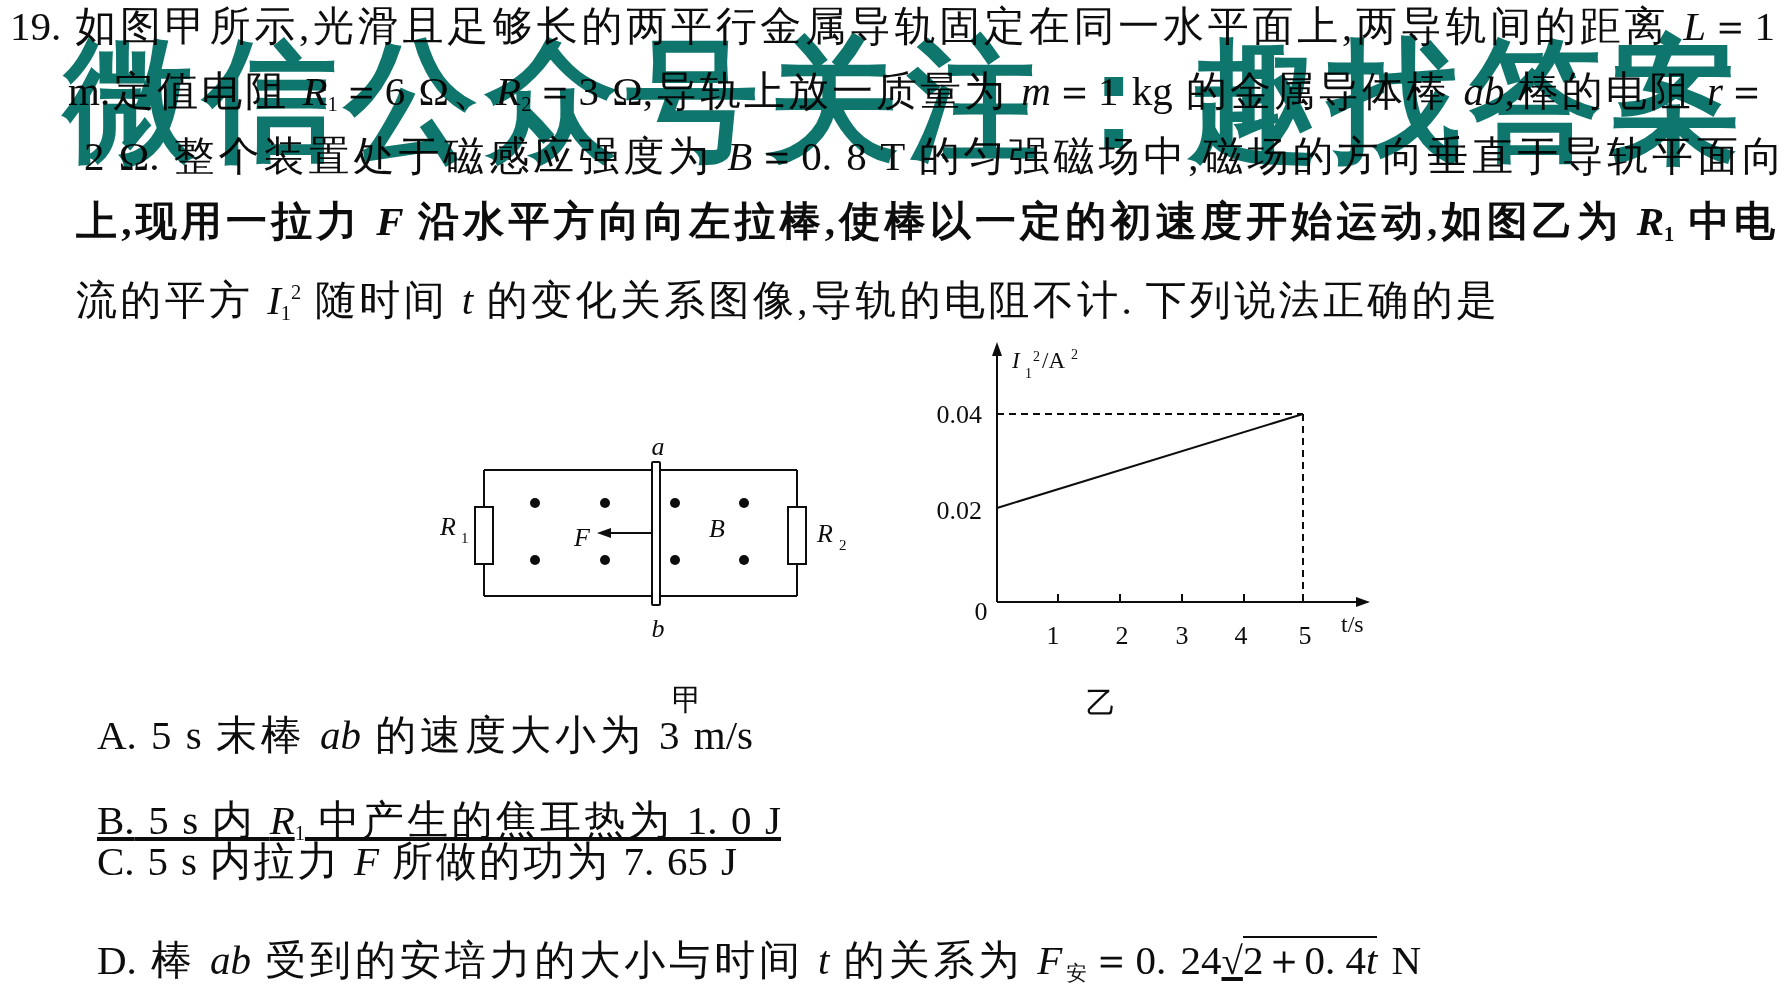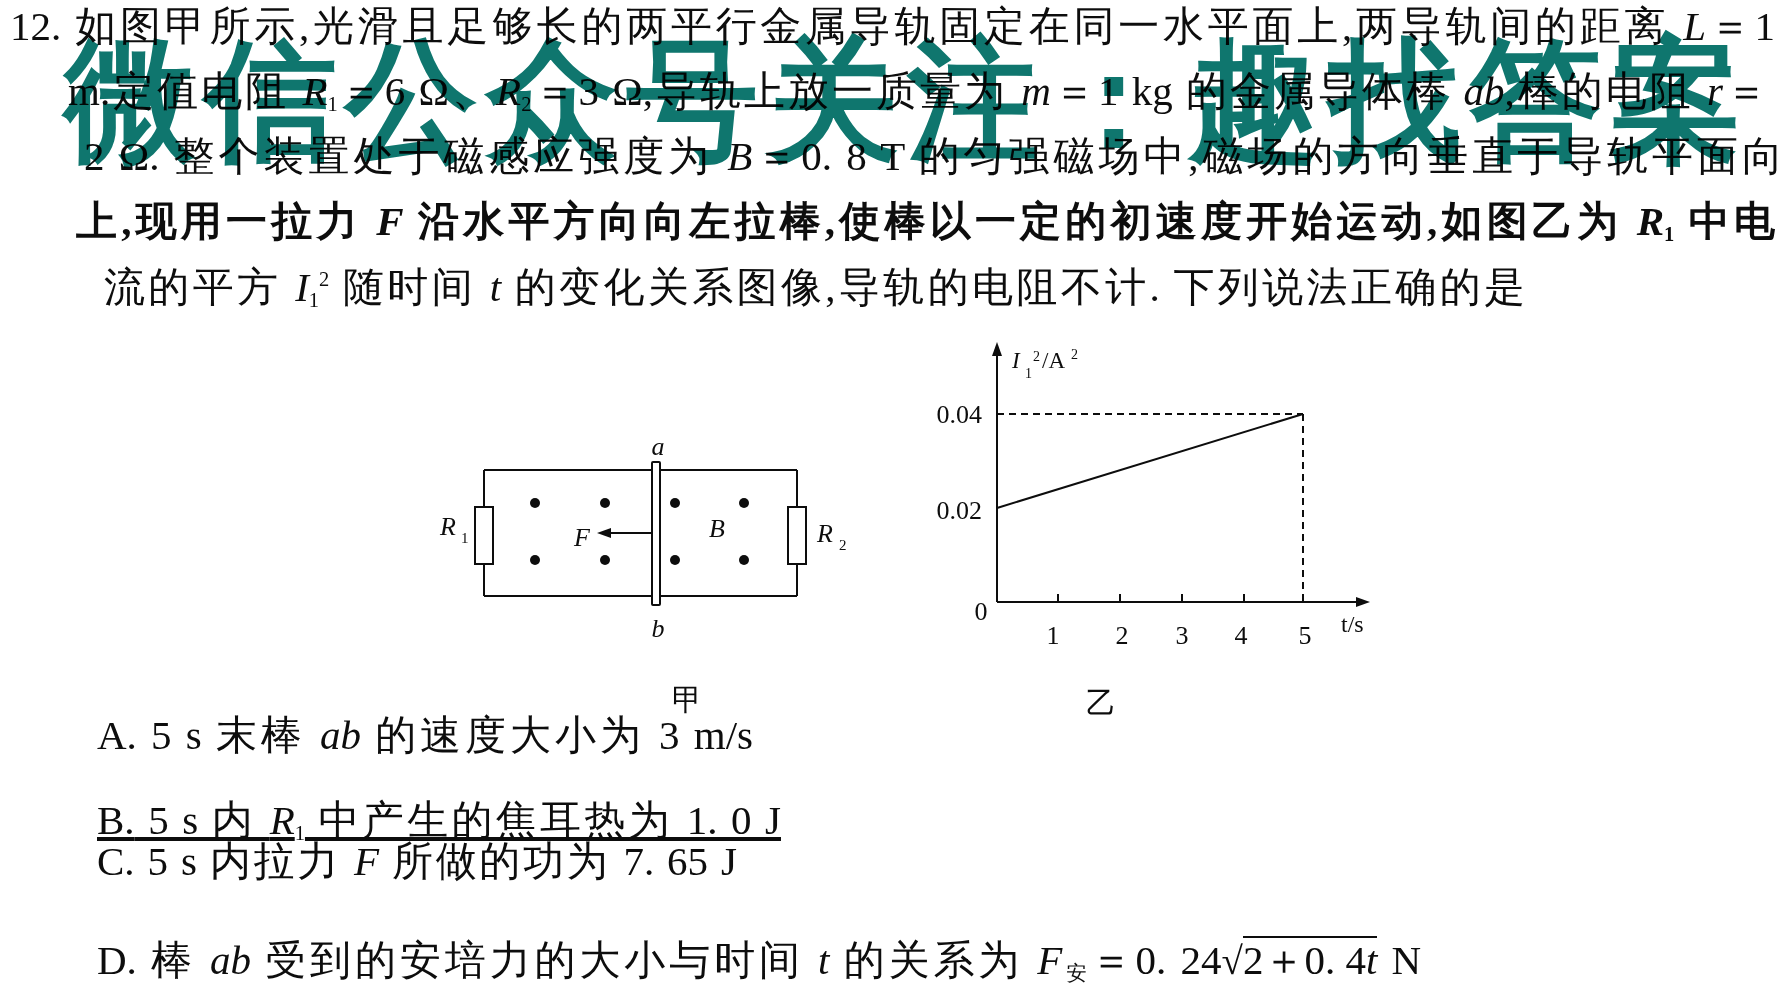--- a/index.html
+++ b/index.html
@@ -8,21 +8,21 @@
       font-family: "Liberation Serif", "DejaVu Serif", serif; color: #0d0d0d;
     }
     .line {
       position: absolute; height: 50px; line-height: 50px; font-size: 41px;
       text-align: justify; text-align-last: justify; text-justify: inter-character;
       white-space: normal;
     }
     .seg-i { font-style: italic; }
     .seg-sub { font-size: 0.5em; vertical-align: -0.3em; line-height: 0; font-style: normal; }
     .seg-sup { font-size: 0.5em; vertical-align: 0.75em; line-height: 0; font-style: normal; }
-    .seg-sqrt { white-space: nowrap; }
+    .seg-sqrt { white-space: nowrap; text-decoration: underline; }
     .seg-sqrt .rad { font-size: 0.95em; }
     .seg-sqrt .radicand { border-top: 2px solid #0d0d0d; padding-top: 1px; line-height: 1.05; display: inline-block; }
     .watermark {
       position: absolute; left: 64px; top: 30px; width: 1678px; height: 140px;
       font-family: "DejaVu Sans", "Liberation Sans", sans-serif; font-weight: bold;
       font-size: 132px; line-height: 140px; color: #0f766e;
       text-align: justify; text-align-last: justify; text-justify: inter-character;
       mix-blend-mode: multiply; pointer-events: none; white-space: normal;
     }
     .fig { position: absolute; overflow: visible; }
@@ -31,32 +31,32 @@
     .tick { font-size: 26px; }
     .caption {
       position: absolute; font-size: 30px; line-height: 34px; height: 34px;
       font-family: "Liberation Serif", "DejaVu Serif", serif;
     }
   </style>
 </head>
 <body>
 
 <div class="line" style="left:10px;top:1px;width:1765px;">
-  <span>12.</span><span> 如图甲所示,光滑且足够长的两平行金属导轨固定在同一水平面上,两导轨间的距离 <span class="seg-i">L</span>＝1</span>
+  <span>19.</span><span> 如图甲所示,光滑且足够长的两平行金属导轨固定在同一水平面上,两导轨间的距离 <span class="seg-i">L</span>＝1</span>
 </div>
 <div class="line" style="left:68px;top:66px;width:1699px;">
   <span>m.定值电阻 <span class="seg-i">R</span><span class="seg-sub">1</span>＝6 Ω、<span class="seg-i">R</span><span class="seg-sub">2</span>＝3 Ω,导轨上放一质量为 <span class="seg-i">m</span>＝1 kg 的金属导体棒 <span class="seg-i">ab</span>,棒的电阻 <span class="seg-i">r</span>＝</span>
 </div>
 <div class="line" style="left:84px;top:131px;width:1699px;">
   <span>2 Ω. 整个装置处于磁感应强度为 <span class="seg-i">B</span>＝0. 8 T 的匀强磁场中,磁场的方向垂直于导轨平面向</span>
 </div>
 <div class="line" style="left:76px;top:196px;width:1699px;font-weight:bold;">
   <span>上,现用一拉力 <span class="seg-i">F</span> 沿水平方向向左拉棒,使棒以一定的初速度开始运动,如图乙为 <span class="seg-i">R</span><span class="seg-sub">1</span> 中电</span>
 </div>
-<div class="line" style="left:76px;top:262px;width:1421px;margin-left:28px;">
+<div class="line" style="left:76px;top:275px;width:1421px;">
   <span>流的平方 <span class="seg-i">I</span><span class="seg-sub">1</span><span class="seg-sup">2</span> 随时间 <span class="seg-i">t</span> 的变化关系图像,导轨的电阻不计. 下列说法正确的是</span>
 </div>
 
 <svg class="fig" style="left:430px;top:425px;" width="430" height="225" viewBox="430 425 430 225">
   <g stroke="#0d0d0d" stroke-width="2" fill="none">
     <path d="M484 470 H797"></path>
     <path d="M484 596 H797"></path>
     <path d="M484 470 V596"></path>
     <path d="M797 470 V596"></path>
   </g>

